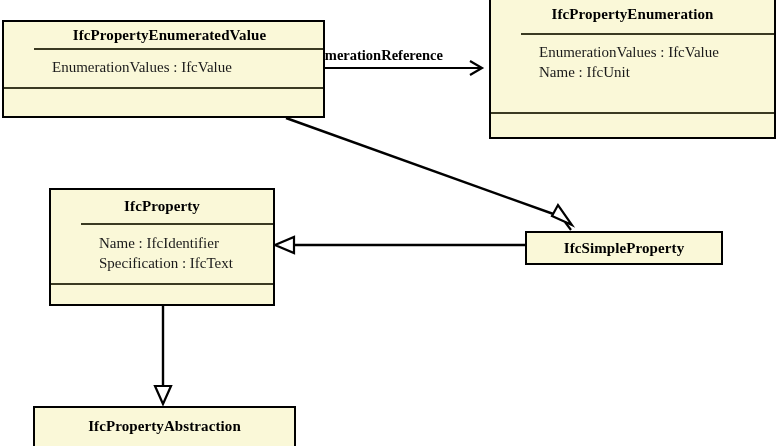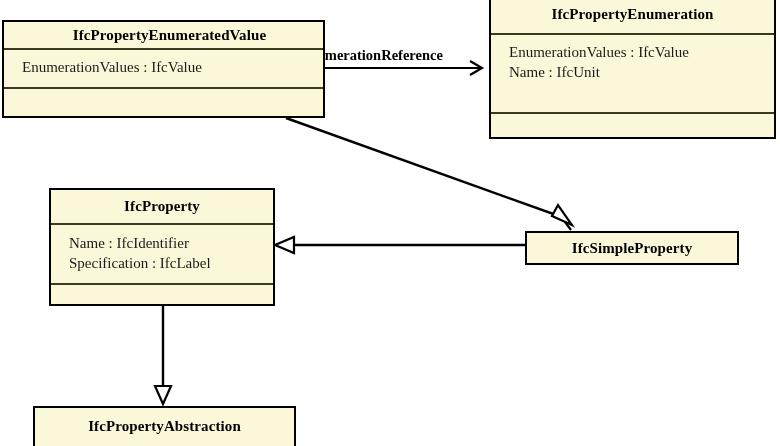--- a/index.html
+++ b/index.html
@@ -40,20 +40,21 @@
     display: flex;
     align-items: center;
     justify-content: center;
   }
   .uml-attrs {
     font-size: 15px;
     line-height: 20px;
     color: #1a1a1a;
     padding: 6px 0 6px 18px;
     text-align: left;
+    margin-left: 30px;
   }
   .uml-attr-line {
     white-space: nowrap;
   }
   .uml-empty {
     min-height: 16px;
   }
 
   
   #cls-enumvalue   { left: 2px;   top: 20px;  width: 323px; height: 98px; }
@@ -64,21 +65,21 @@
   #cls-enumeration { left: 489px; top: -6px;  width: 287px; height: 145px; }
   #cls-enumeration .uml-name     { height: 38px; }
   #cls-enumeration .uml-attrs    { height: 80px; padding-top: 7px; }
   #cls-enumeration .uml-empty    { height: 25px; }
 
   #cls-property    { left: 49px;  top: 188px; width: 226px; height: 118px; }
   #cls-property .uml-name        { height: 34px; border-radius: 11px; }
   #cls-property .uml-attrs       { height: 62px; padding-top: 8px; }
   #cls-property .uml-empty       { height: 22px; }
 
-  #cls-simpleproperty { left: 525px; top: 231px; width: 214px; height: 34px; }
+  #cls-simpleproperty { left: 525px; top: 231px; width: 198px; height: 34px; }
   #cls-simpleproperty .uml-name  { height: 100%; }
 
   #cls-abstraction { left: 33px;  top: 406px; width: 263px; height: 46px; }
   #cls-abstraction .uml-name     { height: 36px; font-family: Liberation Serif, serif; }
 
   
   .connector-layer {
     position: absolute;
     left: 0; top: 0;
     width: 780px;
@@ -140,21 +141,21 @@
       <div class="uml-attr-line">EnumerationValues : IfcValue</div>
       <div class="uml-attr-line">Name : IfcUnit</div>
     </div>
     <div class="uml-compartment uml-empty"></div>
   </div>
 
   <div class="uml-class" id="cls-property">
     <div class="uml-compartment uml-name">IfcProperty</div>
     <div class="uml-compartment uml-attrs">
       <div class="uml-attr-line">Name : IfcIdentifier</div>
-      <div class="uml-attr-line">Specification : IfcLabel</div>
+      <div class="uml-attr-line">Specification : IfcText</div>
     </div>
     <div class="uml-compartment uml-empty"></div>
   </div>
 
   <div class="uml-class" id="cls-simpleproperty">
     <div class="uml-compartment uml-name">IfcSimpleProperty</div>
   </div>
 
   <div class="uml-class" id="cls-abstraction">
     <div class="uml-compartment uml-name">IfcPropertyAbstraction</div>

